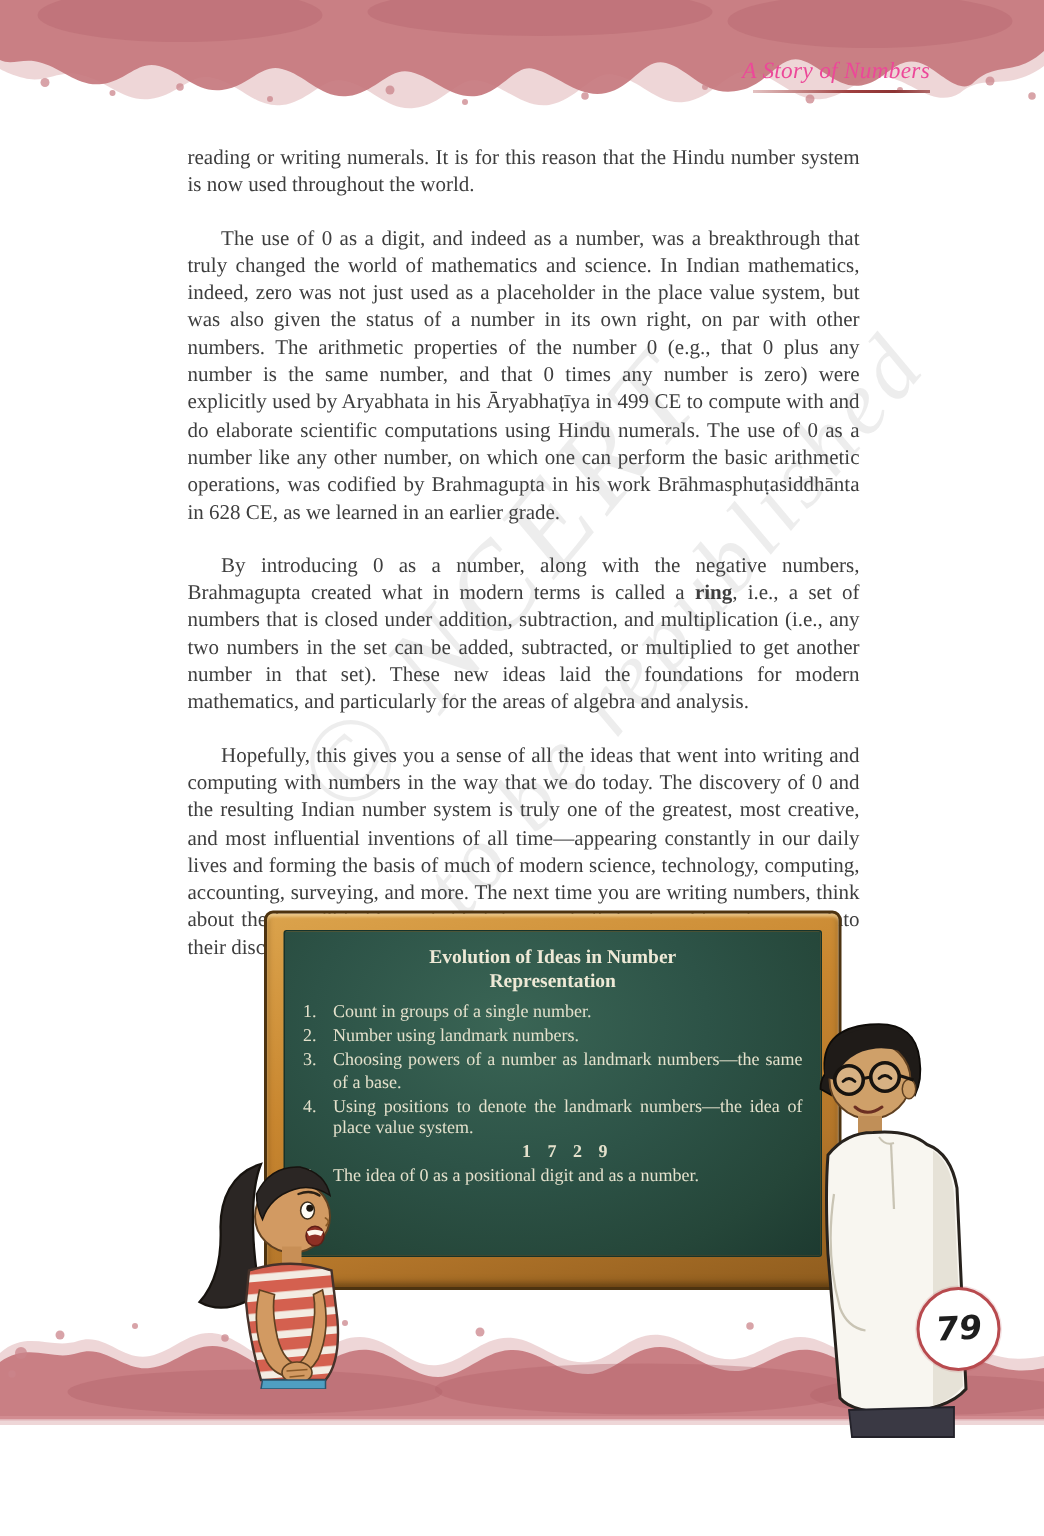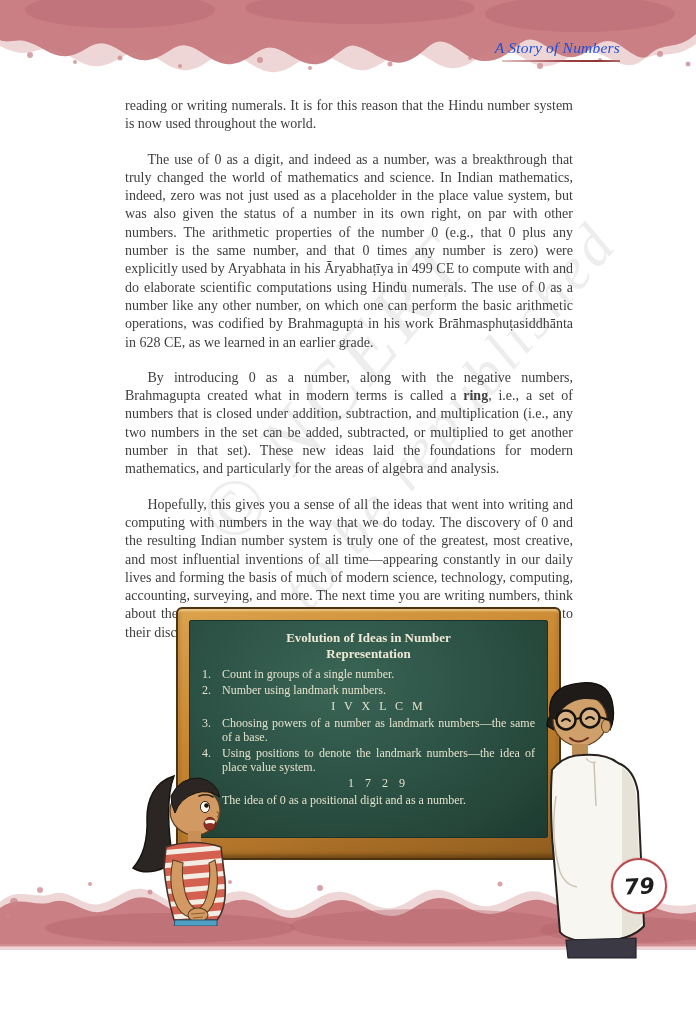--- a/index.html
+++ b/index.html
@@ -7,21 +7,21 @@
     position:relative;width:696px;height:1024px;margin:0 auto;
     background:#ffffff;overflow:hidden;
     font-family:"Liberation Serif","DejaVu Serif",serif;
   }
   
   .splash{position:absolute;left:0;width:696px;pointer-events:none;}
   .splash.top{top:0;z-index:1;}
   .splash.bottom{top:872px;z-index:3;}
   
   .running-head{position:absolute;top:39px;left:0;width:620px;text-align:right;z-index:2;}
-  .running-head .title{font-style:italic;font-size:15.5px;color:#1d4ed8;letter-spacing:.2px;}
+  .running-head .title{font-style:italic;font-size:15.5px;color:#ec4899;letter-spacing:.2px;}
   .running-head .rule{margin:3px 0 0 auto;width:118px;height:2px;
     background:linear-gradient(to right,#e3c2c2,#a04040 55%,#8c3434 80%,#b06a6a);}
   
   .content{position:absolute;top:80px;left:108px;width:482px;z-index:1;
     font-size:14px;line-height:18.3px;color:#3e3e3e;text-align:justify;}
   .content p{margin:17px;text-indent:1.6em;}
   .content p.first{text-indent:0;}
   .it{} .bd{font-weight:bold;}
   .sup{vertical-align:super;font-size:.62em;line-height:0;}
   
@@ -42,21 +42,21 @@
     padding:7px 12px 16px 12px;box-sizing:border-box;color:#e4e1cc;}
   .board-title{font-weight:bold;font-size:13px;line-height:16px;color:#eee9d6;
     text-align:center;max-width:218px;margin:2px auto 5px auto;}
   .board-item{display:flex;font-size:12px;line-height:14.2px;margin-bottom:2px;}
   .board-item .num{width:20px;flex:0 0 20px;text-align:left;}
   .board-item .itx{flex:1;text-align:justify;}
   .board-sub{font-size:12px;line-height:14.2px;text-align:center;margin:0 0 2px 20px;}
   .board-sub:empty{display:none;margin:0;}
   .board-item:nth-of-type(2) + .board-sub{letter-spacing:3px;}
   .sub-roman{letter-spacing:3px;}
-  .sub-digits{letter-spacing:4px;}
+  .sub-digits{letter-spacing:4px;font-weight:bold;}
   
   .girl{position:absolute;left:116px;top:768px;z-index:4;}
   .man{position:absolute;left:520px;top:674px;z-index:4;}
   
   .page-badge{position:absolute;left:611px;top:858px;width:52px;height:52px;z-index:5;
     background:#ffffff;border:2px solid #b84a4e;border-radius:50%;
     display:flex;align-items:center;justify-content:center;
     box-shadow:0 0 0 1px rgba(184,74,78,.15);}
   .page-badge span{font-family:"DejaVu Sans",sans-serif;font-weight:bold;font-size:22px;
     color:#1e1e1e;transform:skewX(-8deg) rotate(-3deg);}
@@ -111,21 +111,20 @@
 
       <div class="board-item">
         <span class="num">1.</span>
         <span class="itx">Count in groups of a single number.</span>
       </div>
 
       <div class="board-item">
         <span class="num">2.</span>
         <span class="itx">Number using landmark numbers.</span>
       </div>
-      <div class="board-sub sub-roman"><span>I V X L C M</span></div>
 
       <div class="board-item">
         <span class="num">3.</span>
         <span class="itx">Choosing powers of a number as landmark numbers—the same of a base.</span>
       </div>
 
       <div class="board-item">
         <span class="num">4.</span>
         <span class="itx">Using positions to denote the landmark numbers—the idea of place value system.</span>
       </div>

